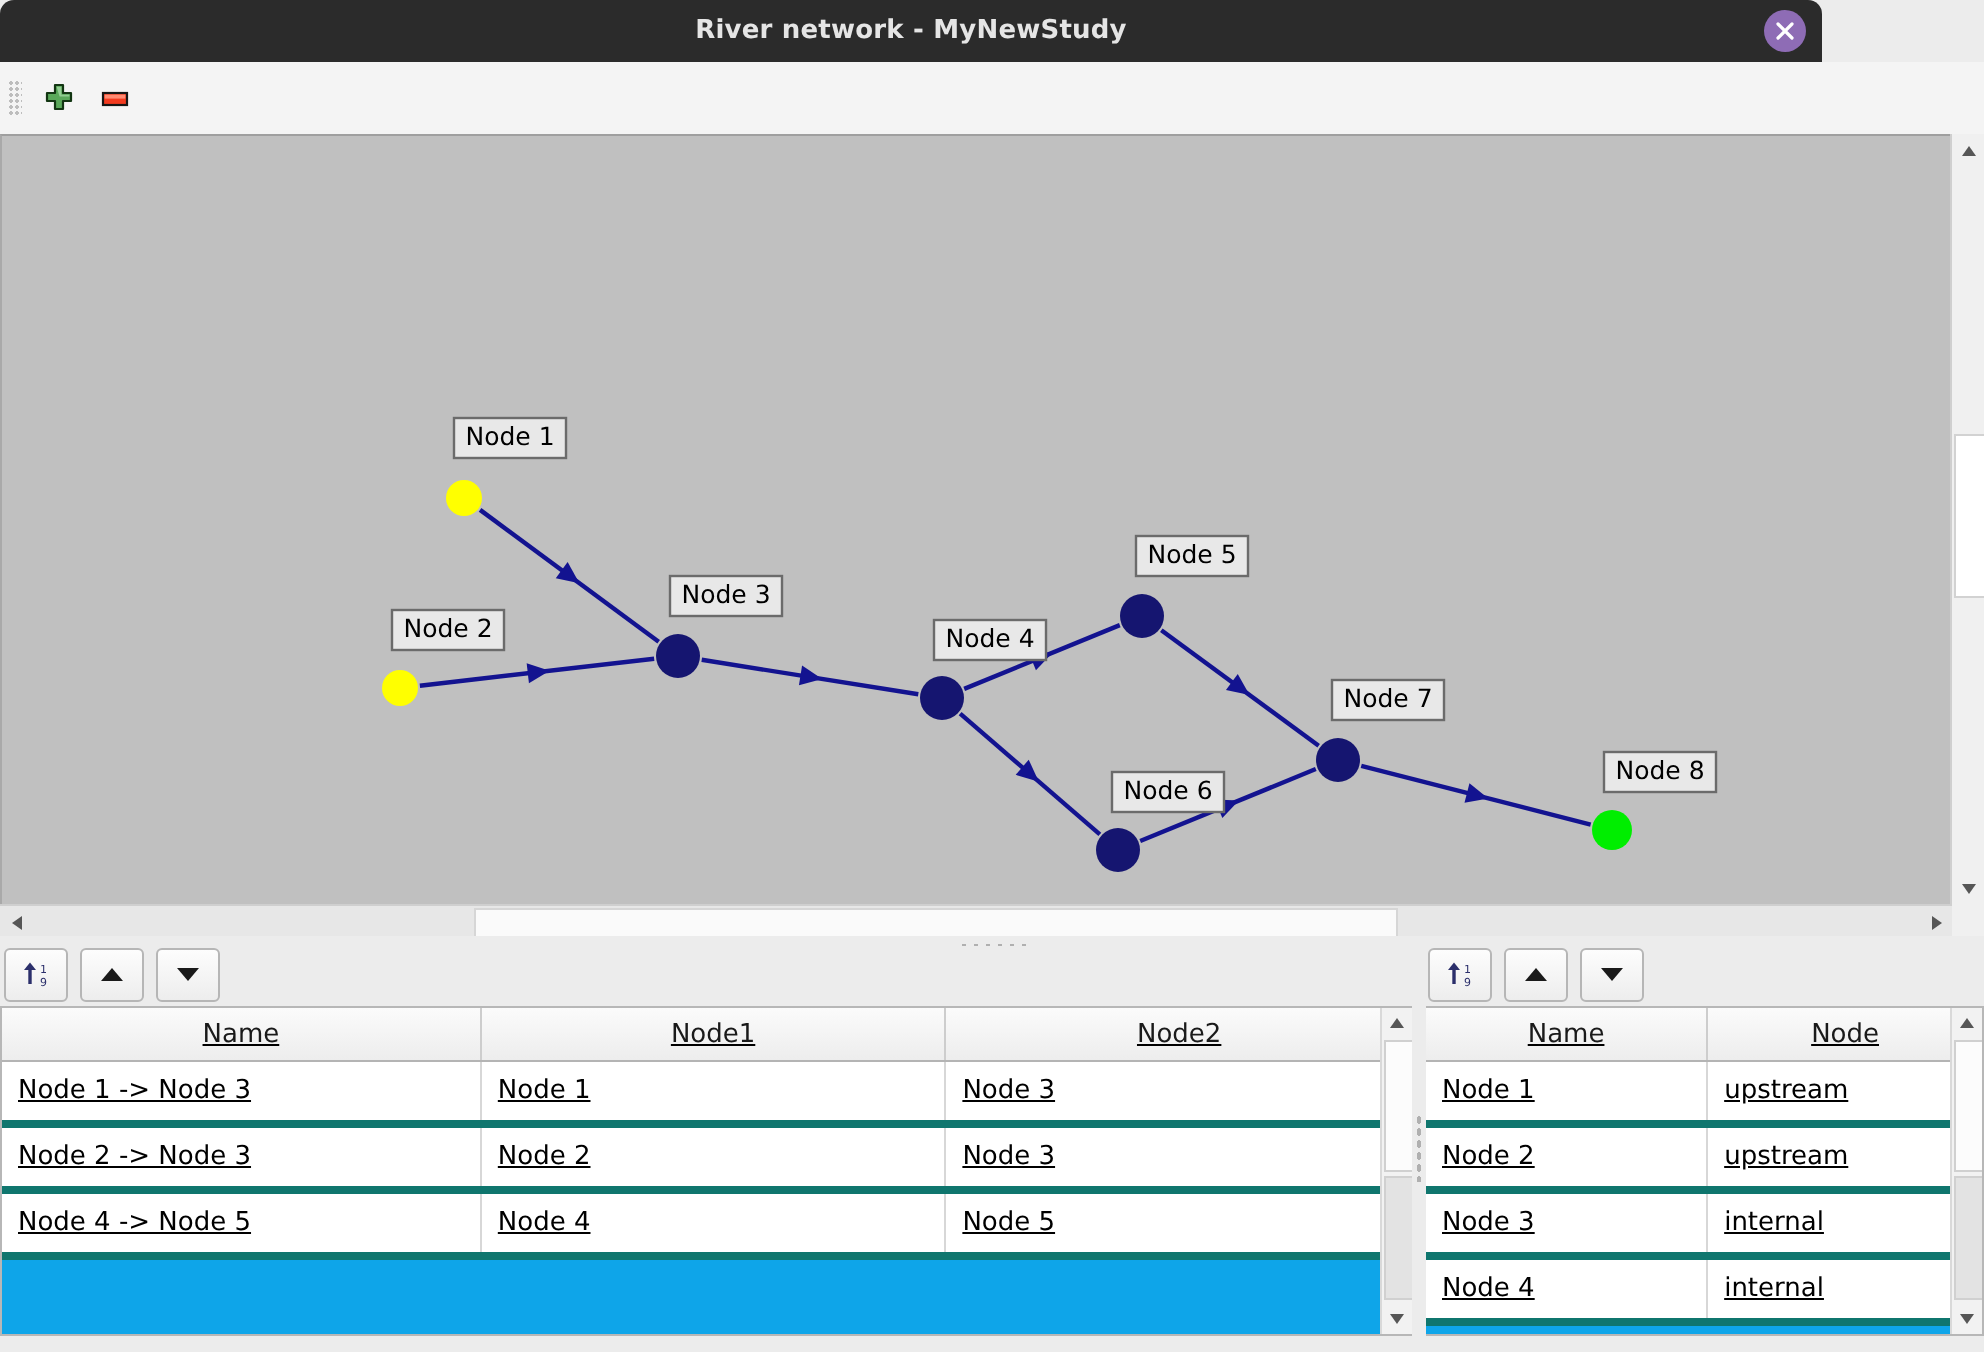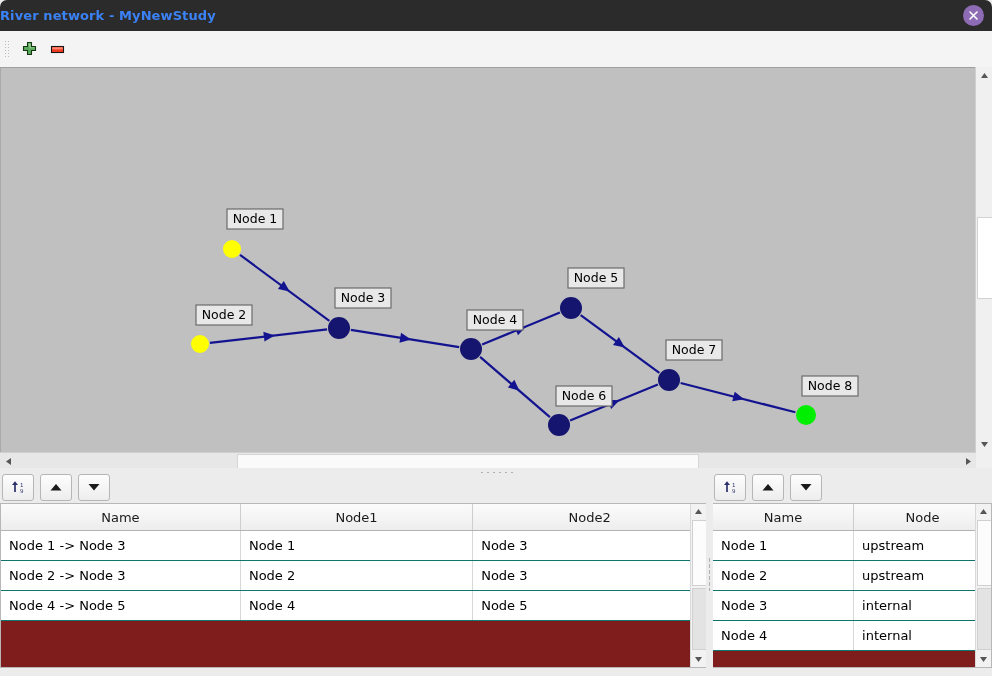--- a/index.html
+++ b/index.html
@@ -5,23 +5,23 @@
   html,body{margin:0;padding:0;}
   body{
     width:992px;height:676px;overflow:hidden;
     font-family:"DejaVu Sans","Liberation Sans",sans-serif;
     background:#ececec;
   }
   .window{position:relative;width:992px;height:676px;background:#ececec;box-sizing:border-box;}
 
   
   .titlebar{
-    position:absolute;left:0;top:0;width:992px;height:31px;
-    background:#2b2b2b;color:#3b82f6;
-    display:flex;align-items:center;
+    position:absolute;left:0;top:0;width:911px;height:31px;
+    background:#2b2b2b;color:#e5e5e5;
+    display:flex;align-items:center;justify-content:center;
     border-top-left-radius:7px;border-top-right-radius:7px;
   }
   .title-text{font-size:13px;font-weight:bold;letter-spacing:.1px;}
   .close-btn{
     position:absolute;right:8px;top:5px;width:21px;height:21px;border-radius:50%;
     background:#8e6cb5;display:flex;align-items:center;justify-content:center;
     cursor:pointer;
   }
   .close-btn svg{display:block;}
 
@@ -81,31 +81,31 @@
   .panel-right .btnbar{left:2px;}
   .sq-btn{
     width:30px;height:25px;border:1px solid #b6b6b6;border-radius:3px;
     background:linear-gradient(#fdfdfd,#ededed);
     display:flex;align-items:center;justify-content:center;cursor:pointer;
   }
 
   
   .table-outer{
     position:absolute;left:0;top:32px;right:0;bottom:8px;
-    background:#7f1d1d;border:1px solid #b7b7b7;overflow:hidden;
+    background:#0ea5e9;border:1px solid #b7b7b7;overflow:hidden;text-decoration:underline;
   }
   table.grid{border-collapse:collapse;width:100%;table-layout:fixed;}
   table.grid th{
     background:linear-gradient(#fbfbfb,#ededed);
     border-right:1px solid #cdcdcd;border-bottom:1px solid #b4b4b4;
     font-size:13px;font-weight:normal;color:#1a1a1a;height:24px;text-align:center;
   }
   table.grid th:last-child{border-right:none;}
   table.grid td{
-    border-right:1px solid #d7d7d7;border-bottom:1px solid #0f766e;
+    border-right:1px solid #d7d7d7;border-bottom:4px solid #0f766e;
     font-size:13px;color:#000;height:29px;padding:0 8px;white-space:nowrap;
     overflow:hidden;text-overflow:ellipsis;background:#fff;
   }
   table.grid td:last-child{border-right:none;}
 
   .tbl-vscroll{
     position:absolute;right:0;top:0;width:15px;bottom:0;background:#f2f2f2;border-left:1px solid #d9d9d9;
   }
   .tbl-vscroll .a-up{position:absolute;top:0;left:0;width:15px;height:15px;display:flex;align-items:center;justify-content:center;cursor:pointer;}
   .tbl-vscroll .a-dn{position:absolute;bottom:0;left:0;width:15px;height:15px;display:flex;align-items:center;justify-content:center;cursor:pointer;}

